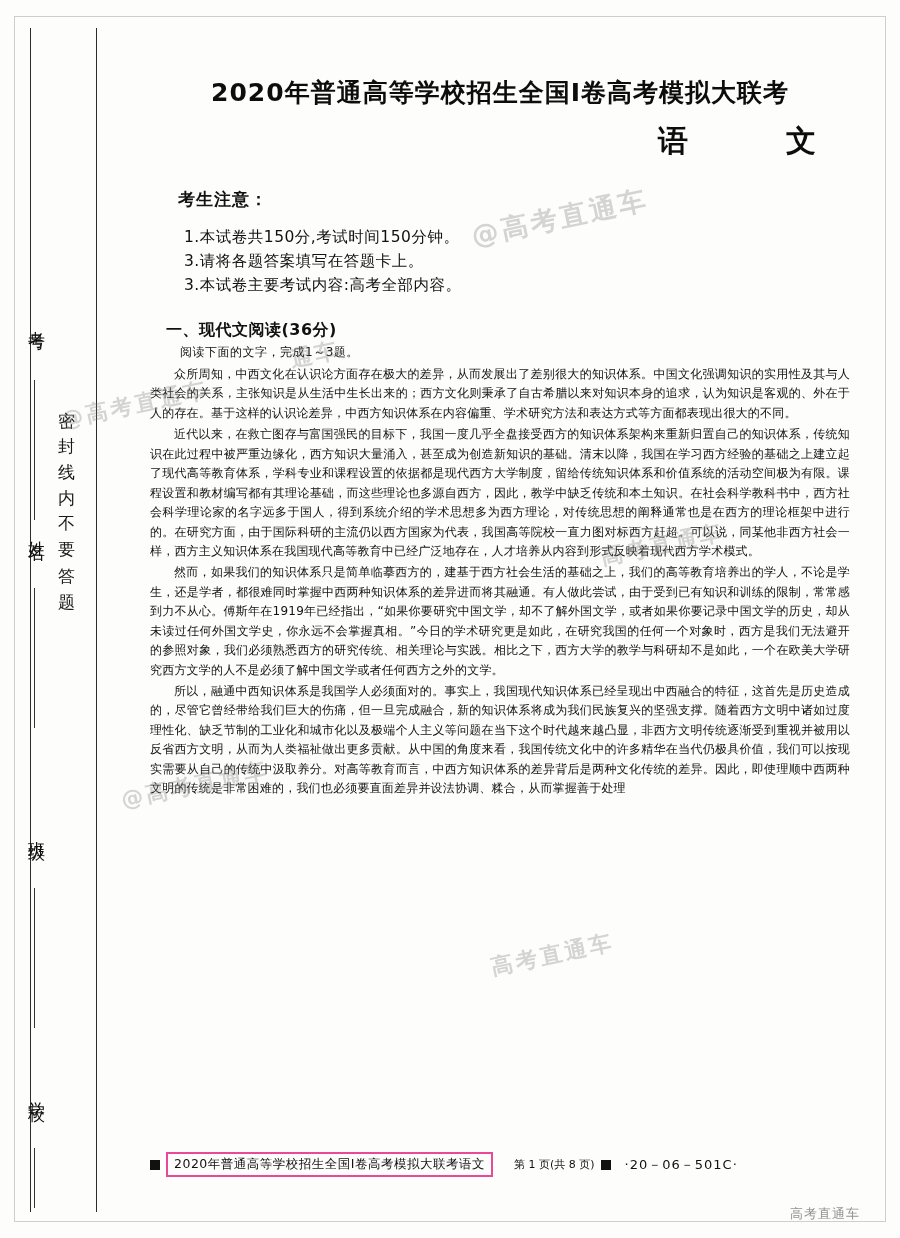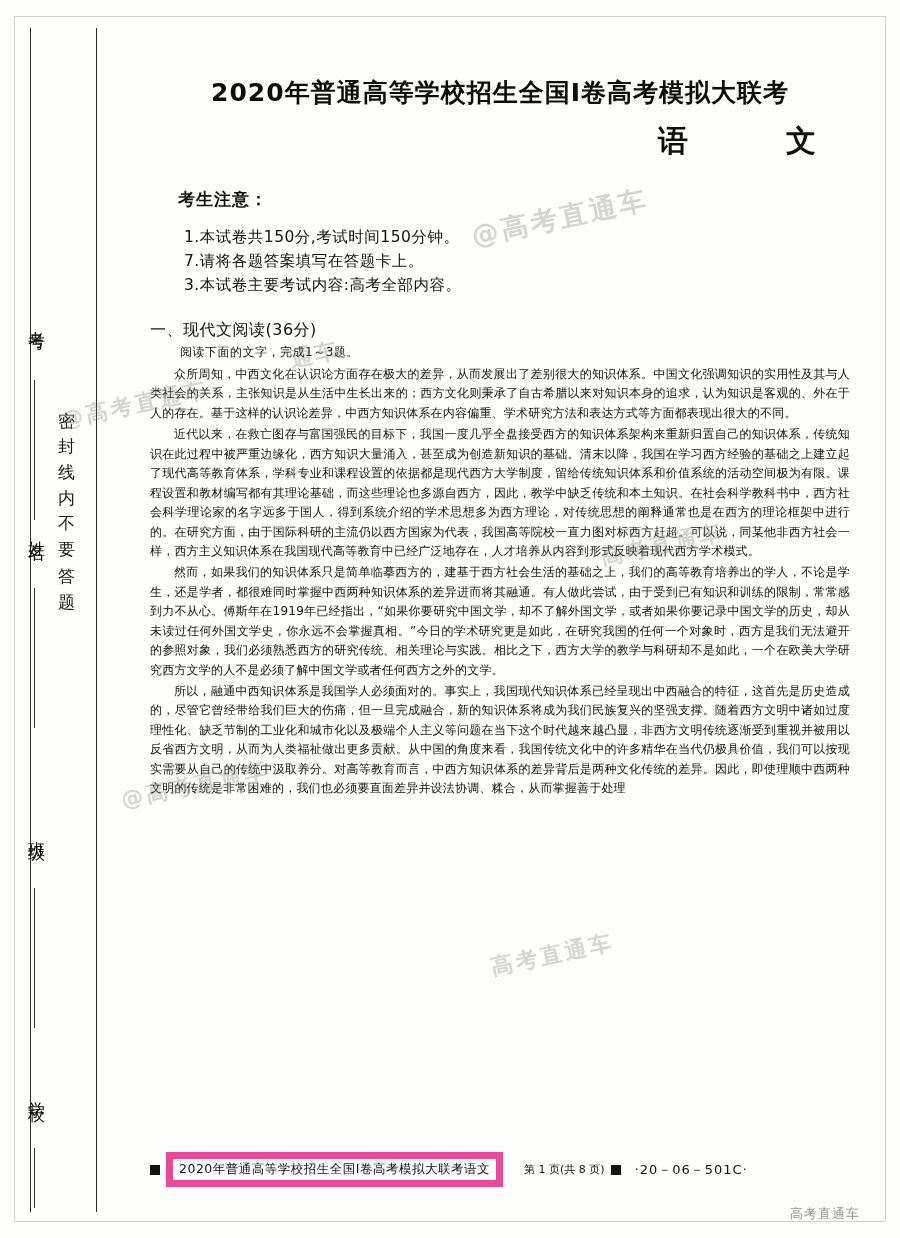--- a/index.html
+++ b/index.html
@@ -111,22 +111,22 @@
     letter-spacing: 1px;
   }
   .notice-item {
     font-size: 15.5px;
     margin: 3px 0 3px 34px;
     letter-spacing: 0.5px;
   }
 
   .section-head {
     font-size: 16px;
-    font-weight: normal;
-    margin: 24px 0 3px 0;
+    font-weight: bold;
+    margin: 24px 0 3px 16px;
     letter-spacing: 0.5px;
   }
   .subsection-head {
     font-size: 15.5px;
     margin: 3px 0 2px 0;
     letter-spacing: 0.5px;
   }
   .instruction {
     font-size: 12px;
     margin: 2px 0 4px 30px;
@@ -152,21 +152,21 @@
     display: flex;
     align-items: center;
     font-size: 12.5px;
   }
   .footer-left-mark {
     width: 10px; height: 10px;
     background: #111;
     margin-right: 6px;
   }
   .footer-box {
-    border: 7px solid #ec4899;
+    border: 2px solid #ec4899;
     padding: 2px 6px;
     font-size: 12.5px;
     letter-spacing: 0.5px;
     white-space: nowrap;
   }
   .footer-page {
     margin-left: 21px;
     font-size: 11px;
     white-space: nowrap;
   }
@@ -220,21 +220,21 @@
 
     <div class="seal-phrase" style="top:370px;">密封线内不要答题</div>
   </div>
 
   <div id="content">
     <h1 class="doc-title">2020年普通高等学校招生全国Ⅰ卷高考模拟大联考</h1>
     <div class="doc-subject">语　文</div>
 
     <div class="notice-head">考生注意：</div>
     <div class="notice-item">1.本试卷共150分,考试时间150分钟。</div>
-    <div class="notice-item">7.请将各题答案填写在答题卡上。</div>
+    <div class="notice-item">3.请将各题答案填写在答题卡上。</div>
     <div class="notice-item">3.本试卷主要考试内容:高考全部内容。</div>
 
     <div class="section-head">一、现代文阅读(36分)</div>
     <div class="instruction">阅读下面的文字，完成1～3题。</div>
 
     <p class="body">众所周知，中西文化在认识论方面存在极大的差异，从而发展出了差别很大的知识体系。中国文化强调知识的实用性及其与人类社会的关系，主张知识是从生活中生长出来的；西方文化则秉承了自古希腊以来对知识本身的追求，认为知识是客观的、外在于人的存在。基于这样的认识论差异，中西方知识体系在内容偏重、学术研究方法和表达方式等方面都表现出很大的不同。</p>
     <p class="body">近代以来，在救亡图存与富国强民的目标下，我国一度几乎全盘接受西方的知识体系架构来重新归置自己的知识体系，传统知识在此过程中被严重边缘化，西方知识大量涌入，甚至成为创造新知识的基础。清末以降，我国在学习西方经验的基础之上建立起了现代高等教育体系，学科专业和课程设置的依据都是现代西方大学制度，留给传统知识体系和价值系统的活动空间极为有限。课程设置和教材编写都有其理论基础，而这些理论也多源自西方，因此，教学中缺乏传统和本土知识。在社会科学教科书中，西方社会科学理论家的名字远多于国人，得到系统介绍的学术思想多为西方理论，对传统思想的阐释通常也是在西方的理论框架中进行的。在研究方面，由于国际科研的主流仍以西方国家为代表，我国高等院校一直力图对标西方赶超。可以说，同某他非西方社会一样，西方主义知识体系在我国现代高等教育中已经广泛地存在，人才培养从内容到形式反映着现代西方学术模式。</p>
     <p class="body">然而，如果我们的知识体系只是简单临摹西方的，建基于西方社会生活的基础之上，我们的高等教育培养出的学人，不论是学生，还是学者，都很难同时掌握中西两种知识体系的差异进而将其融通。有人做此尝试，由于受到已有知识和训练的限制，常常感到力不从心。傅斯年在1919年已经指出，“如果你要研究中国文学，却不了解外国文学，或者如果你要记录中国文学的历史，却从未读过任何外国文学史，你永远不会掌握真相。”今日的学术研究更是如此，在研究我国的任何一个对象时，西方是我们无法避开的参照对象，我们必须熟悉西方的研究传统、相关理论与实践。相比之下，西方大学的教学与科研却不是如此，一个在欧美大学研究西方文学的人不是必须了解中国文学或者任何西方之外的文学。</p>
     <p class="body">所以，融通中西知识体系是我国学人必须面对的。事实上，我国现代知识体系已经呈现出中西融合的特征，这首先是历史造成的，尽管它曾经带给我们巨大的伤痛，但一旦完成融合，新的知识体系将成为我们民族复兴的坚强支撑。随着西方文明中诸如过度理性化、缺乏节制的工业化和城市化以及极端个人主义等问题在当下这个时代越来越凸显，非西方文明传统逐渐受到重视并被用以反省西方文明，从而为人类福祉做出更多贡献。从中国的角度来看，我国传统文化中的许多精华在当代仍极具价值，我们可以按现实需要从自己的传统中汲取养分。对高等教育而言，中西方知识体系的差异背后是两种文化传统的差异。因此，即使理顺中西两种文明的传统是非常困难的，我们也必须要直面差异并设法协调、糅合，从而掌握善于处理</p>
   </div>

